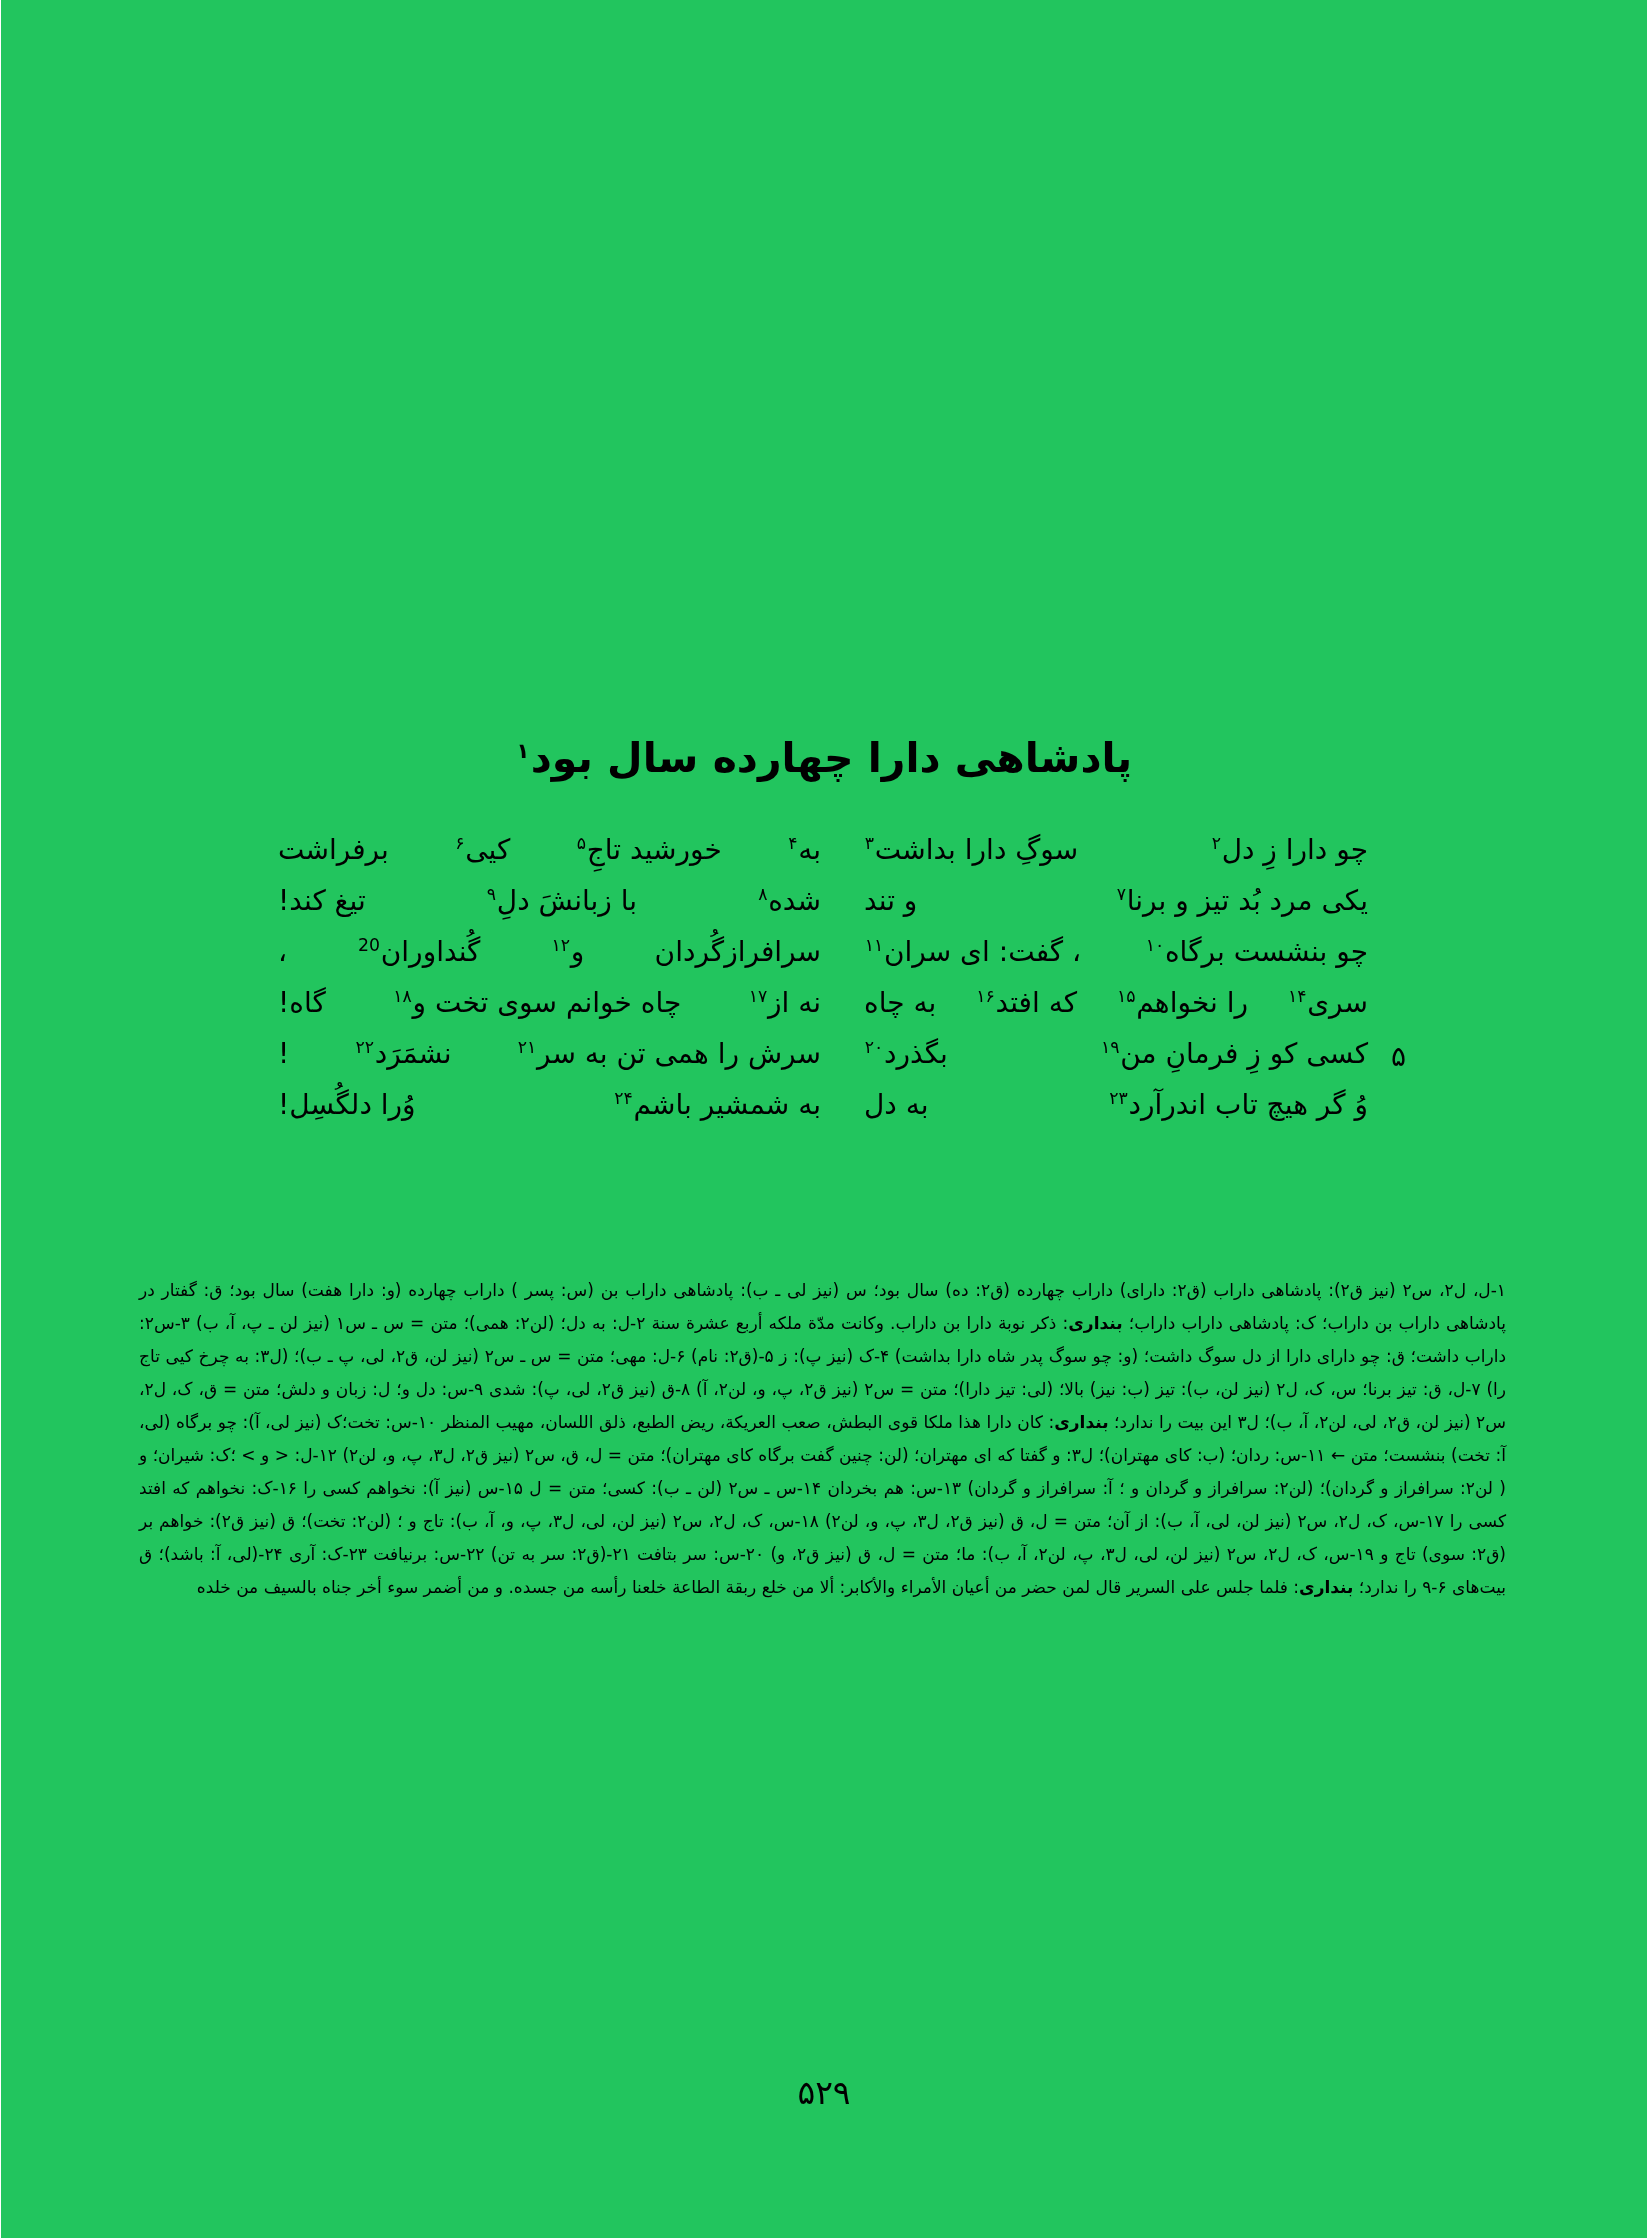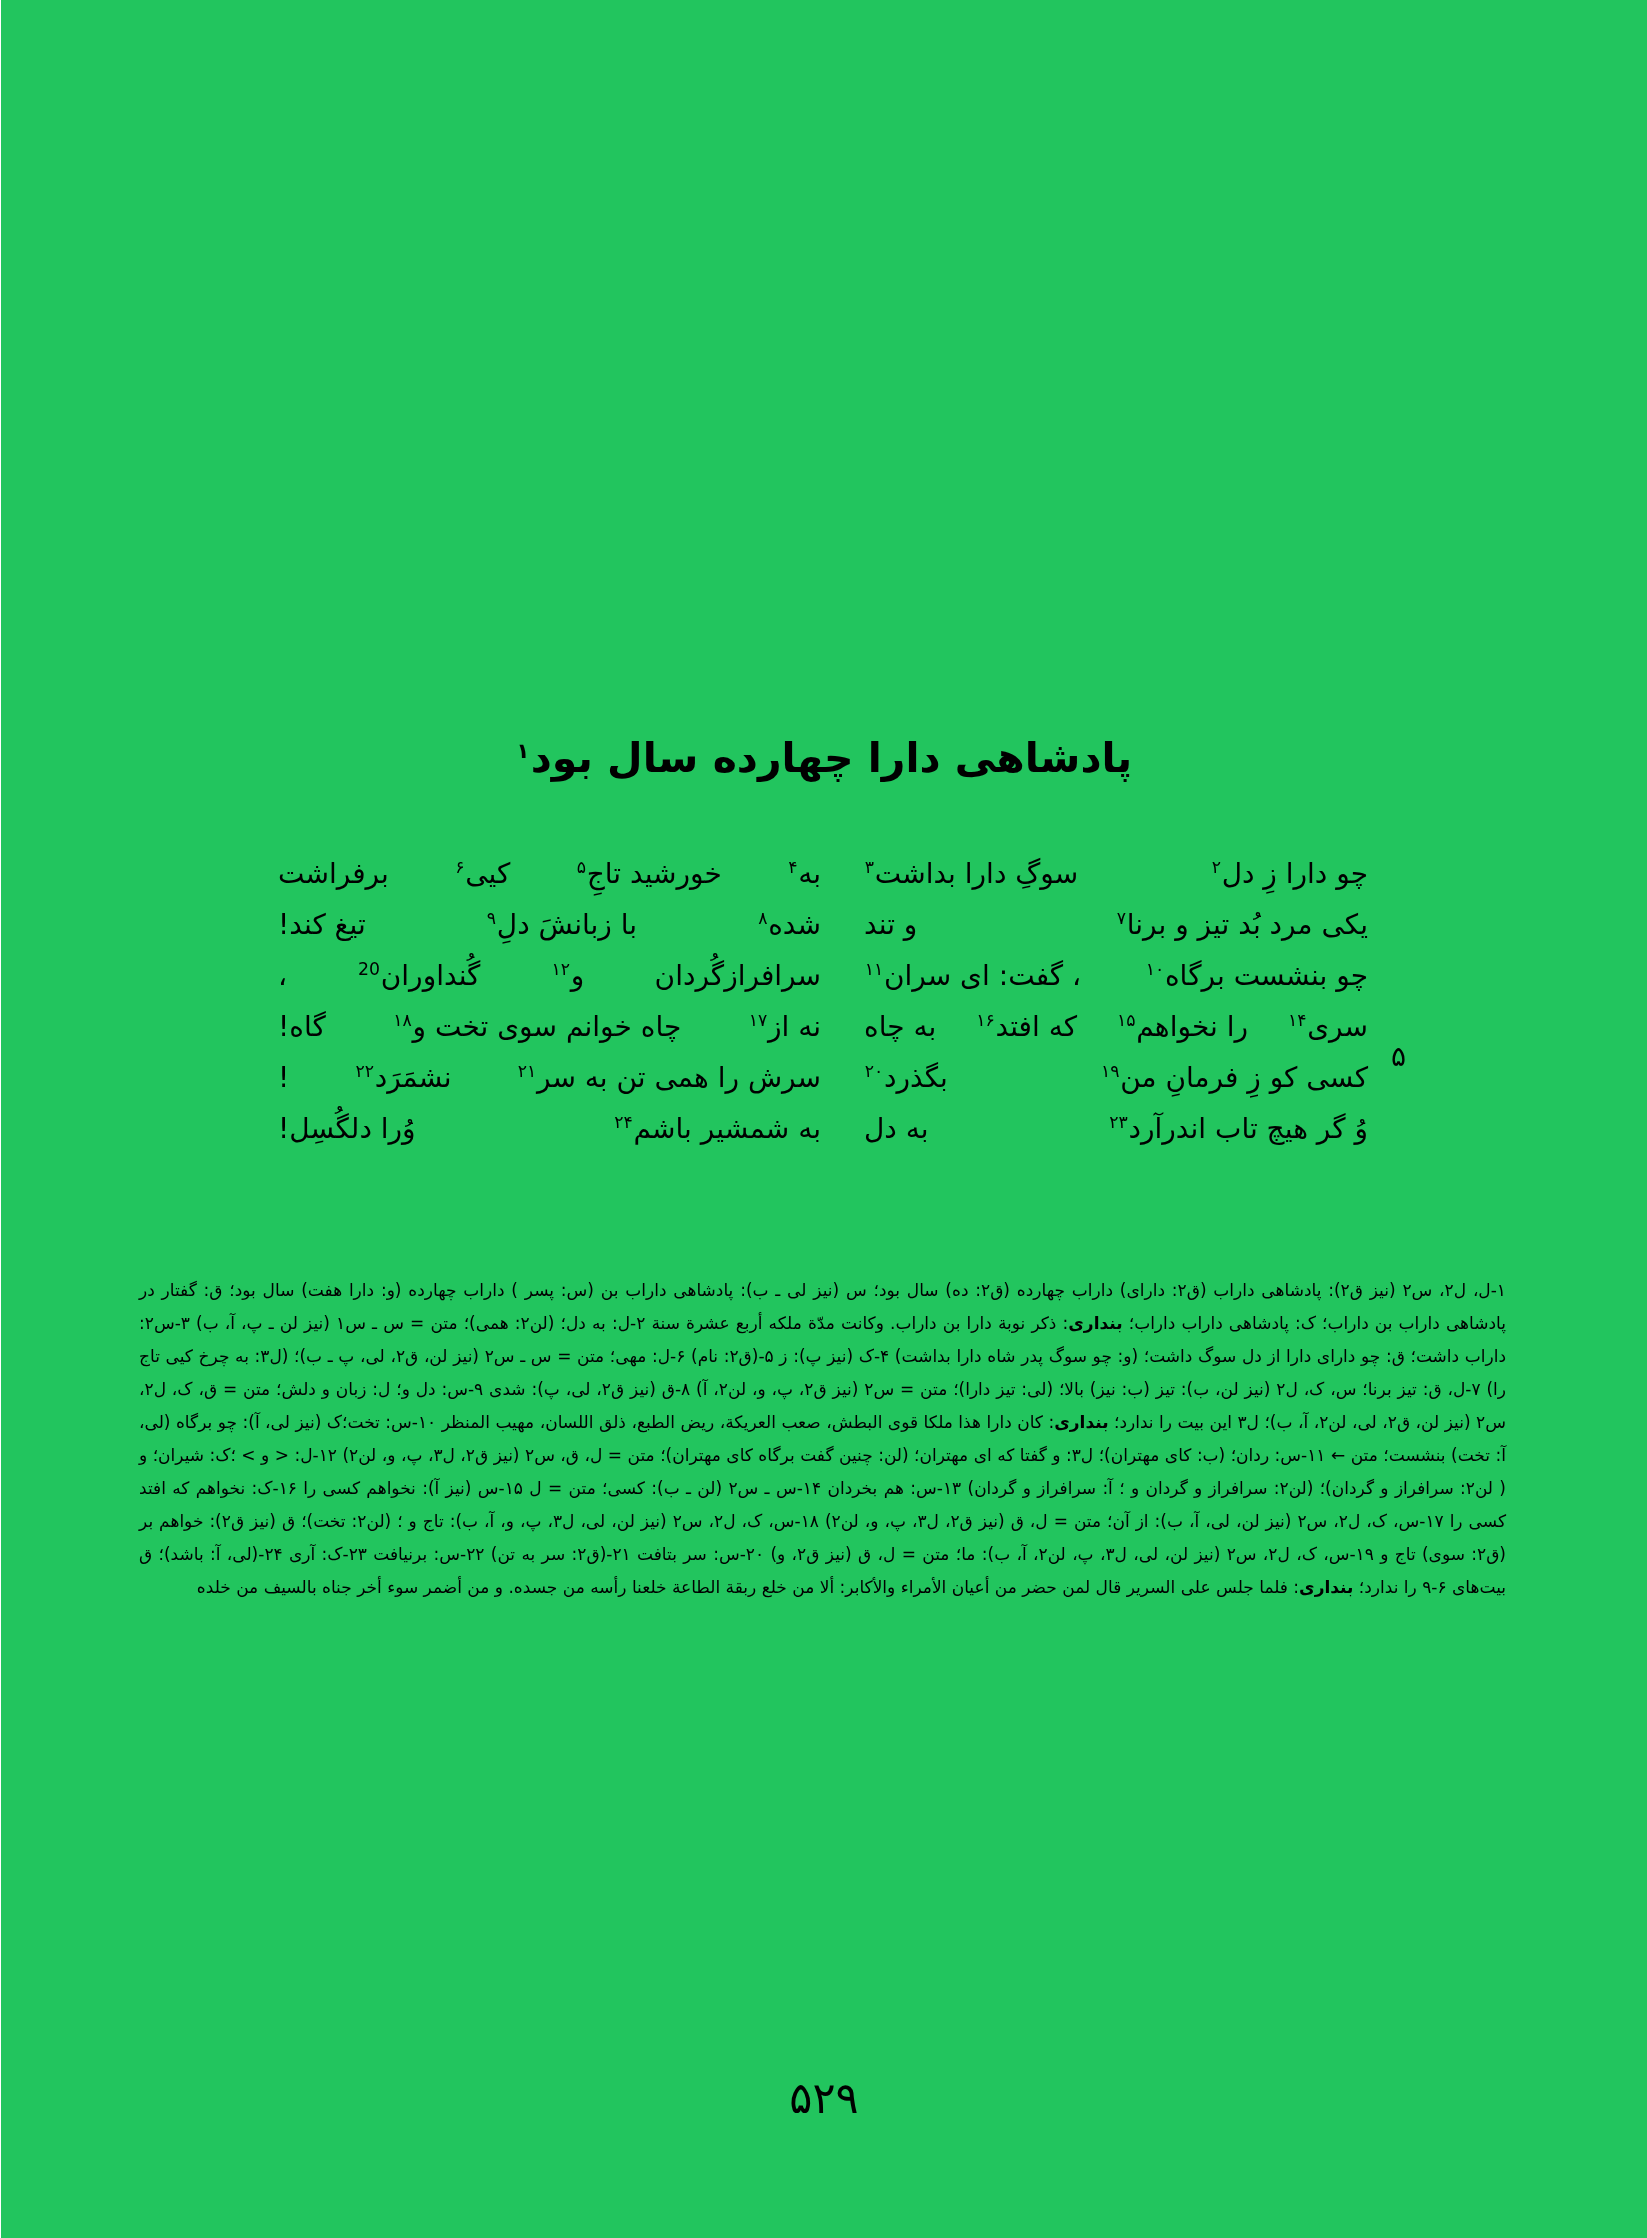--- a/index.html
+++ b/index.html
@@ -79,21 +79,20 @@
   .hemistich.first {
     width: 547px;
     padding-left: 43px;
   }
   .hemistich.second {
     width: 543px;
     padding-left: 0px;
   }
   .hemistich .w {
     display: inline-block;
-    margin-top: 24px;
   }
   .fn {
     font-size: 17.3px;
     vertical-align: super;
     line-height: 0;
     margin-right: 0.7px;
     margin-left: 0.7px;
   }
 
   
@@ -113,21 +112,21 @@
     font-weight: bold;
   }
 
   
   .page-number {
     position: absolute;
     top: 2073px;
     left: 0;
     right: 0;
     text-align: center;
-    font-size: 43px;
+    font-size: 33px;
     direction: rtl;
   }
 </style>
 </head>
 <body>
 
 <div class="page">
 
   <h1 class="section-title">
     <span>پادشاهی دارا چهارده سال بود</span><span class="fn">۱</span>

